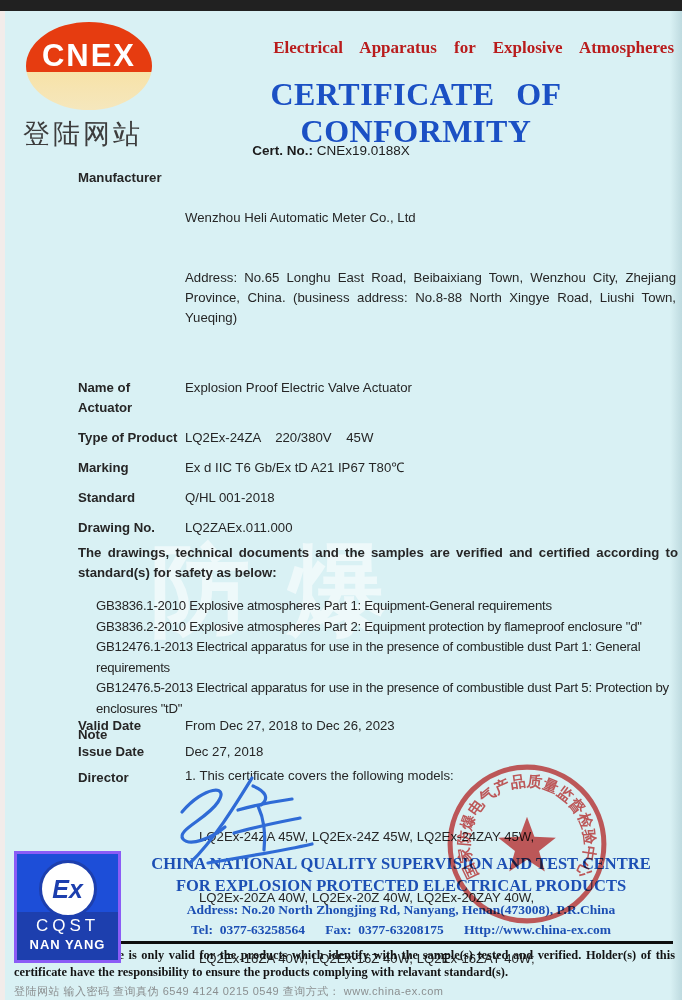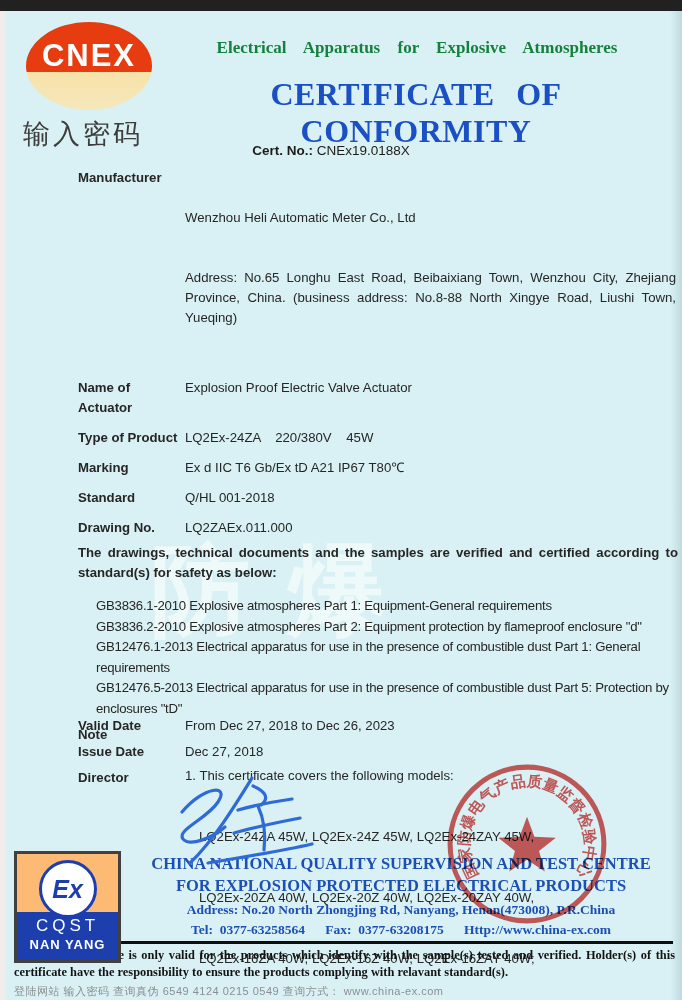--- a/index.html
+++ b/index.html
@@ -16,22 +16,22 @@
     color:rgba(255,255,255,.55);font-weight:700;pointer-events:none;}
 
   
   .cnex-logo{position:absolute;left:26px;top:22px;width:126px;height:88px;border-radius:50%;
     background:linear-gradient(180deg,#e63c10 0%,#e63c10 57%,#f7e2a8 57%,#f5e7bd 100%);
     display:flex;align-items:flex-start;justify-content:center;}
   .cnex-logo span{margin-top:16px;color:#fff;font-weight:700;font-size:31px;letter-spacing:2px;}
   .cnex-caption{position:absolute;left:23px;top:116px;font-size:27px;letter-spacing:3px;color:#3d3d3d;}
 
   
-  .hdr-sub{position:absolute;left:160px;right:8px;top:38px;text-align:center;
-    font-family:"Liberation Serif",serif;font-weight:700;font-size:17px;color:#15803d;word-spacing:13px;}
+  .hdr-sub{position:absolute;left:160px;right:8px;top:38px;text-align:right;
+    font-family:"Liberation Serif",serif;font-weight:700;font-size:17px;color:#b91c1c;word-spacing:13px;}
   .hdr-title{position:absolute;left:150px;right:0;top:76px;text-align:center;
     font-family:"Liberation Serif",serif;font-weight:700;font-size:32px;color:#1b50c4;word-spacing:13px;letter-spacing:.5px;}
   .certno{position:absolute;left:0;right:20px;top:143px;text-align:center;font-size:13.5px;color:#1c1c1c;}
   .certno b{font-weight:700;}
 
   
   .content{position:absolute;left:78px;right:4px;top:168px;font-size:13.2px;line-height:20px;}
   .row{display:flex;margin-bottom:10px;}
   .row .lbl{flex:0 0 107px;font-weight:700;}
   .row .val{flex:1;white-space:pre-wrap;padding-right:2px;}
@@ -43,22 +43,22 @@
   .note-lines .ind{padding-left:14px;}
 
   
   .dates{position:absolute;left:78px;right:4px;top:718px;font-size:13.2px;}
   .dates .row{margin-bottom:11px;}
 
   .signature{position:absolute;left:152px;top:770px;z-index:3;}
   .stamp{position:absolute;left:441px;top:758px;z-index:5;mix-blend-mode:multiply;opacity:.88;}
 
   
-  .cqst{position:absolute;left:14px;top:851px;width:107px;height:112px;border:3px solid #404040;
-    background:#fdba74;box-sizing:border-box;z-index:2;}
+  .cqst{position:absolute;left:14px;top:851px;width:107px;height:112px;border:3px solid #8b5cf6;
+    background:#1d4ed8;box-sizing:border-box;z-index:2;}
   .cqst .blue{position:absolute;left:0;right:0;bottom:0;height:48px;background:#1d3fae;color:#fff;
     text-align:center;}
   .cqst .blue .cq{font-size:17px;letter-spacing:4px;margin-top:4px;font-weight:400;}
   .cqst .blue .ny{font-size:13px;letter-spacing:1px;margin-top:1px;font-weight:bold;}
   .cqst .circle{position:absolute;left:50%;top:6px;transform:translateX(-50%);width:52px;height:52px;
     border:3px solid #1d3fae;border-radius:50%;background:#fff;z-index:2;
     display:flex;align-items:center;justify-content:center;}
   .cqst .circle span{color:#1d3fae;font-weight:700;font-size:25px;font-style:italic;}
 
   .centre{position:absolute;left:126px;right:6px;top:853px;text-align:center;z-index:1;
@@ -79,21 +79,21 @@
 
 <div class="page">
   <div class="topbar"></div>
   <div class="left-strip"></div>
   <div class="right-shade"></div>
   <div class="watermark">防爆</div>
 
   <div class="cnex-logo">
     <span>CNEX</span>
   </div>
-  <div class="cnex-caption">输入密码</div>
+  <div class="cnex-caption">登陆网站</div>
 
   <div class="hdr-sub">Electrical Apparatus for Explosive Atmospheres</div>
   <div class="hdr-title">CERTIFICATE OF CONFORMITY</div>
   <div class="certno">
     <b>Cert. No.:</b>
     <span>CNEx19.0188X</span>
   </div>
 
   <div class="content">
     <div class="row">

